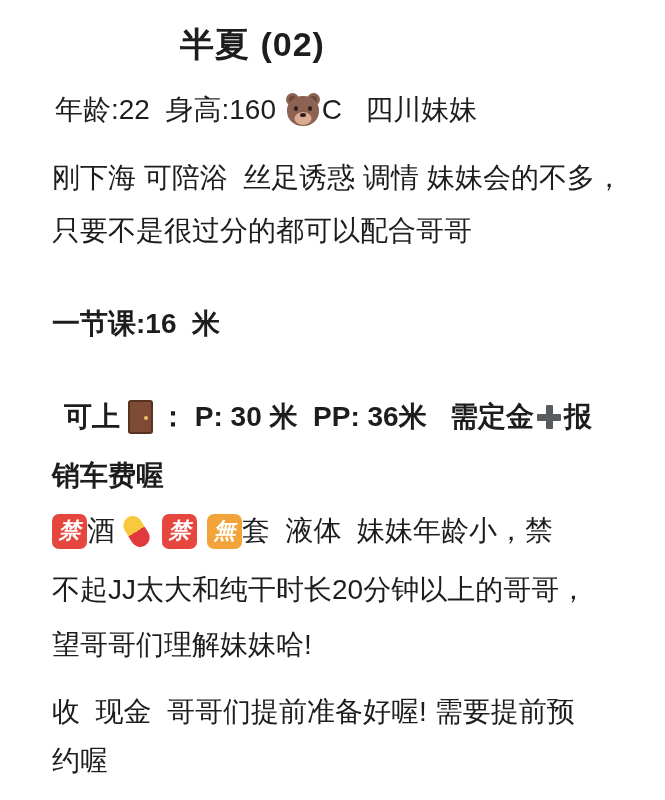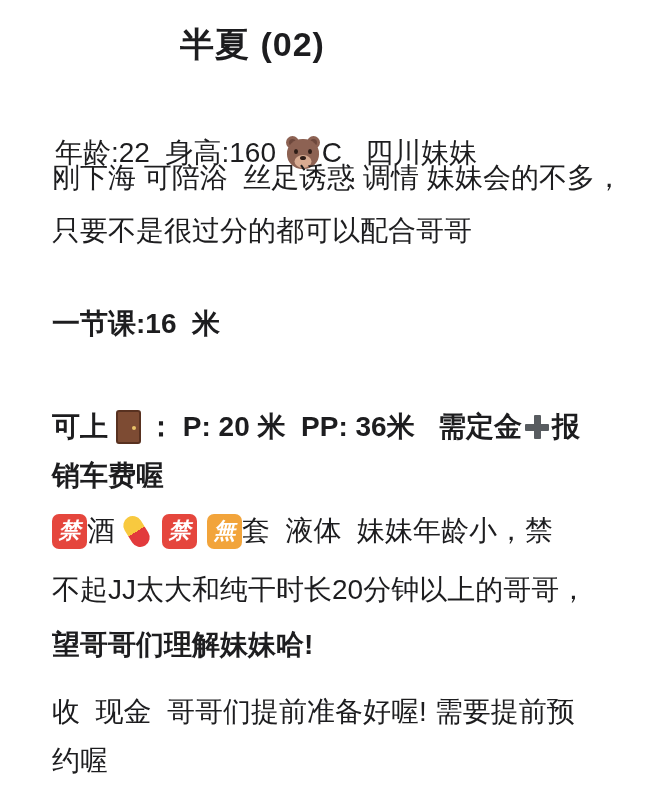--- a/index.html
+++ b/index.html
@@ -66,57 +66,57 @@
     color:#f2701e;letter-spacing:0px;
   }
 </style>
 </head>
 <body>
 
 <div class="page">
 
   <div class="line title">半夏 (02)</div>
 
-  <div class="line flexline" style="left:55px;top:91px;height:38px;margin-top:43px;">
+  <div class="line flexline" style="left:55px;top:91px;height:38px;">
     <span>年龄:22  身高:160 </span>
     <span class="bear">
       <span class="ear l"><i></i></span>
       <span class="ear r"><i></i></span>
       <span class="head"></span>
       <span class="eye l"></span>
       <span class="eye r"></span>
       <span class="muzzle"></span>
       <span class="nose"></span>
     </span>
     <span>C</span>
     <span>   四川妹妹</span>
   </div>
 
   <div class="line" style="top:217px;">只要不是很过分的都可以配合哥哥</div>
   <div class="line" style="top:164px;">刚下海 可陪浴  丝足诱惑 调情 妹妹会的不多，</div>
 
   <div class="line bold" style="top:282px;margin-top:28px;">一节课:16  米</div>
 
-  <div class="line flexline bold" style="top:407px;height:40px;">
+  <div class="line flexline bold" style="top:397px;height:40px;margin-left:12px;">
     <span>可上</span>
     <span class="door"></span>
-    <span>： P: 20 米  PP: 36米   需定金</span>
+    <span>： P: 30 米  PP: 36米   需定金</span>
     <span class="plus"></span>
     <span>报</span>
   </div>
   <div class="line bold" style="top:462px;">销车费喔</div>
 
   <div class="line flexline" style="top:511px;height:40px;">
     <span class="ebox red"><i>禁</i></span>
     <span>酒</span>
     <span class="pill"></span>
     <span class="ebox red" style="margin-right:10px;"><i>禁</i></span>
     <span class="ebox orange"><i>無</i></span>
     <span>套  液体  妹妹年龄小，禁</span>
   </div>
   <div class="line" style="top:576px;">不起JJ太大和纯干时长20分钟以上的哥哥，</div>
-  <div class="line" style="top:631px;font-weight:bold;">望哥哥们理解妹妹哈!</div>
+  <div class="line" style="top:631px;">望哥哥们理解妹妹哈!</div>
 
   <div class="line" style="top:698px;">收  现金  哥哥们提前准备好喔! 需要提前预</div>
   <div class="line" style="top:747px;">约喔</div>
 
 
 </div>
 
 </body></html>

